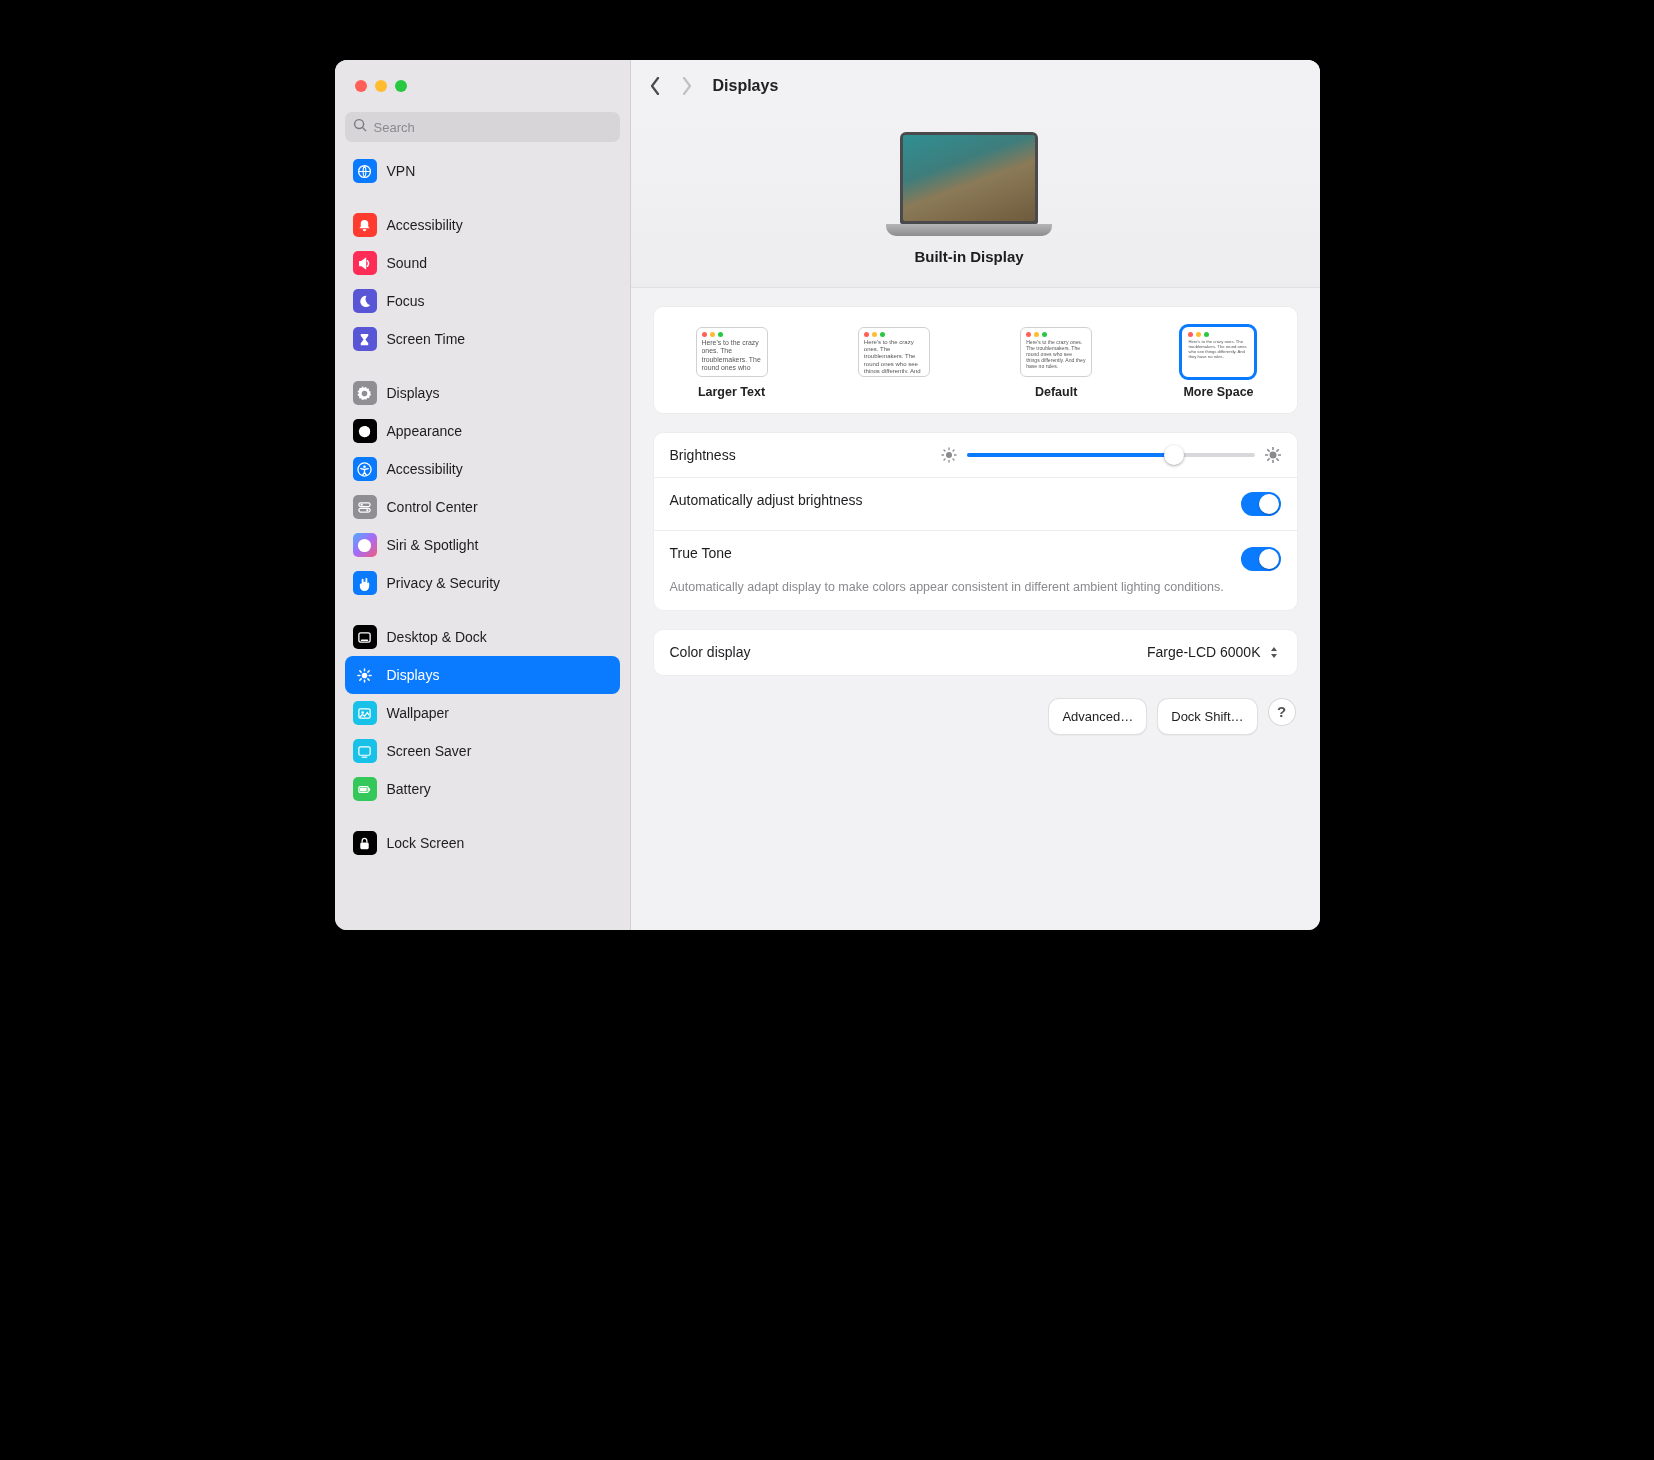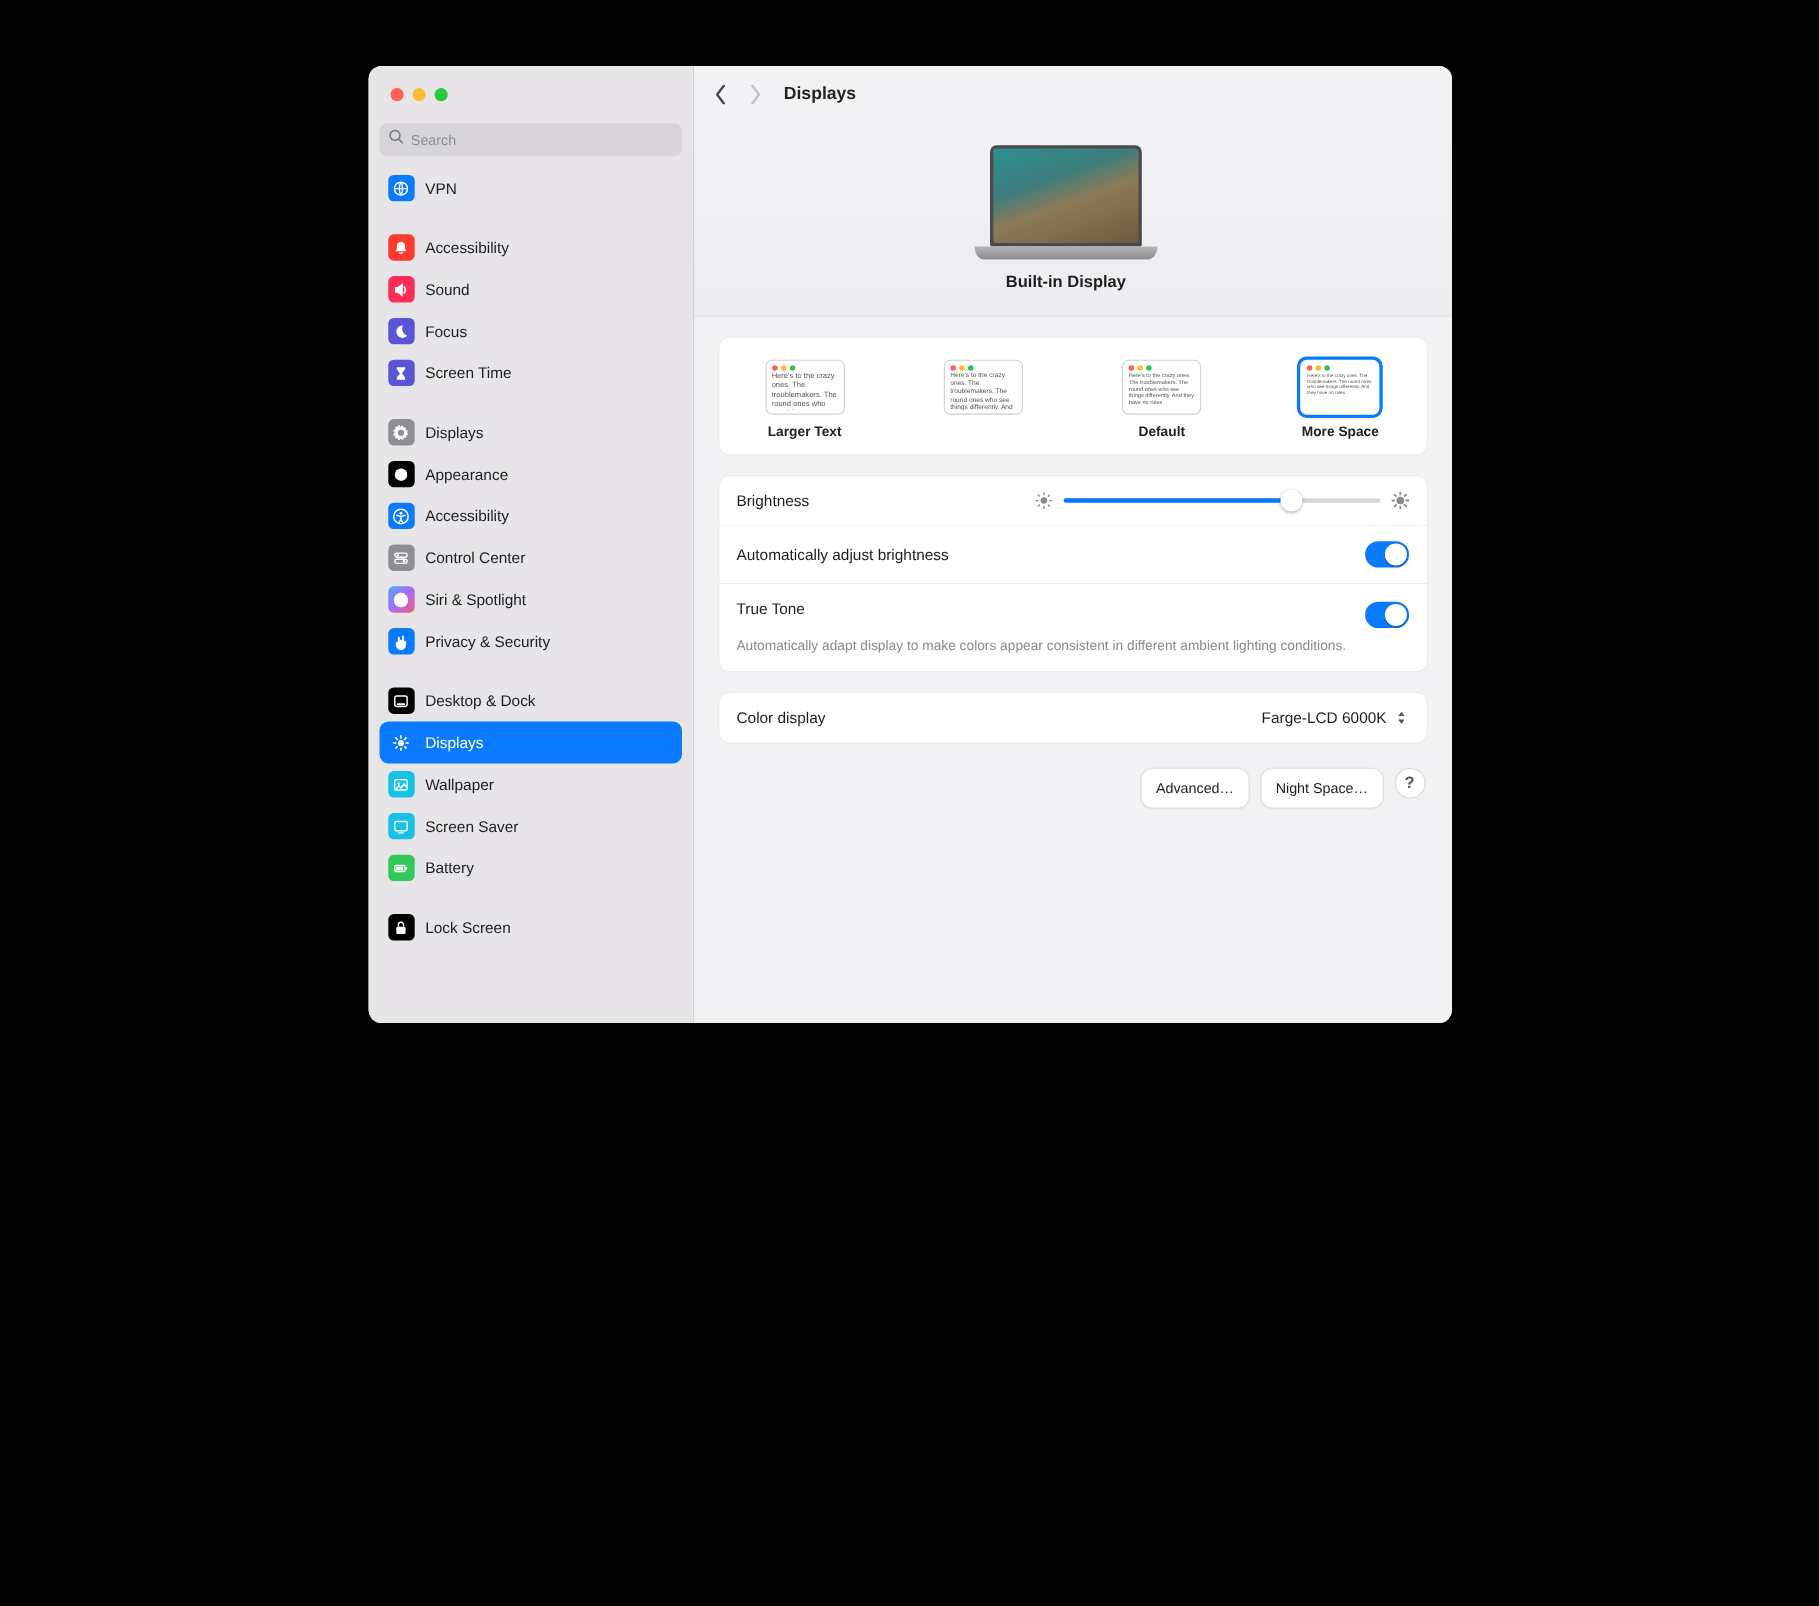--- a/index.html
+++ b/index.html
@@ -186,21 +186,20 @@
   .res-thumb .dots { display: flex; gap: 3px; }
   .res-thumb .dots span { width: 5px; height: 5px; border-radius: 50%; }
   .res-thumb .dots span:nth-child(1){background:#ff5f57;}
   .res-thumb .dots span:nth-child(2){background:#febc2e;}
   .res-thumb .dots span:nth-child(3){background:#28c840;}
   .res-thumb .txt { font-size: 5.5px; line-height: 1.2; color: #555; overflow: hidden; }
   
   .row {
     padding: 14px 16px;
     display: flex;
-    align-items: center;
     border-top: 1px solid rgba(0,0,0,.07);
   }
   .panel .row:first-child { border-top: none; }
   .row .label {
     font-size: 14px; color: #1d1d1f;
   }
   .row .sub {
     font-size: 12.5px; color: #8a8a8e; margin-top: 18px; line-height: 1.35;
   }
   .row .left { display: flex; flex-direction: column; flex: 1; min-width: 0; }
@@ -600,19 +599,19 @@
               <svg viewBox="0 0 8 6">
                   <path d="M1 1l3 4 3-4z"></path>
                 </svg>
             </span>
           </div>
         </div>
       </div>
 
       <div class="footer">
         <div class="btn">Advanced…</div>
-        <div class="btn">Night Space…</div>
+        <div class="btn">Dock Shift…</div>
         <div class="help-btn">?</div>
       </div>
 
     </div>
   </div>
 </div>
 
 </body></html>

